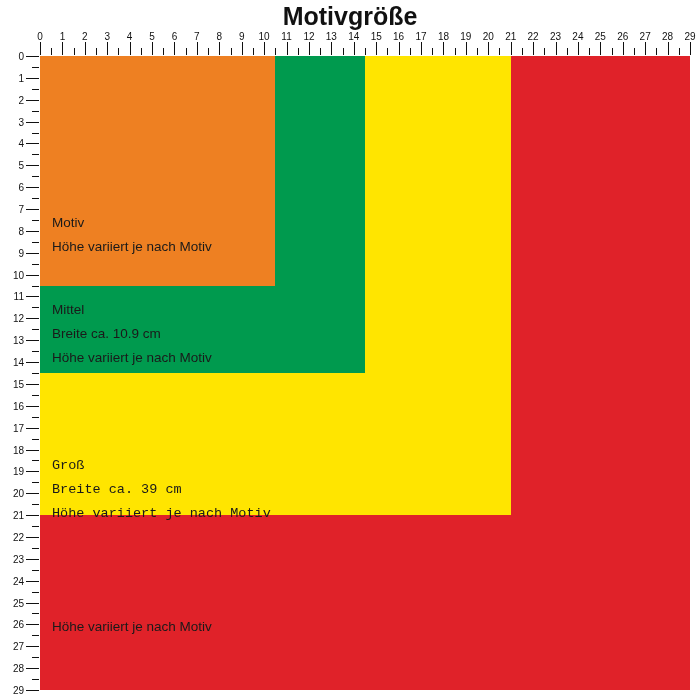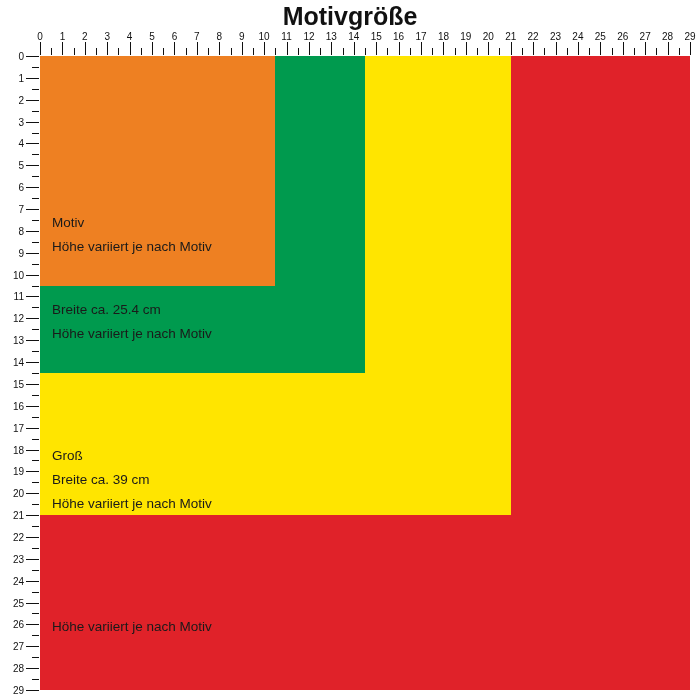--- a/index.html
+++ b/index.html
@@ -302,25 +302,26 @@
     <div class="band" id="band-l" style="background: rgb(255, 229, 0); width: 470.69px; height: 459.103px;"></div>
     <div class="band" id="band-m" style="background: rgb(0, 154, 78); width: 325px; height: 317px;"></div>
     <div class="band" id="band-s" style="background: rgb(238, 128, 34); width: 235.345px; height: 229.552px;"></div>
 
     <div class="label-group" id="lbl-klein" style="top: 154.552px;">
       <div>Motiv</div>
       <div>Höhe variiert je nach Motiv</div>
     </div>
 
     <div class="label-group" id="lbl-mittel" style="top: 242px;">
-      <div>Breite ca. 25.4 cm</div>
+      <div>Mittel</div>
+      <div>Breite ca. 10.9 cm</div>
       <div>Höhe variiert je nach Motiv</div>
     </div>
 
-    <div class="label-group" id="lbl-gross" style="top: 388px;">
+    <div class="label-group" id="lbl-gross" style="top: 398px; font-family: Liberation Mono, monospace;">
       <div>Groß</div>
       <div>Breite ca. 39 cm</div>
       <div>Höhe variiert je nach Motiv</div>
     </div>
 
     <div class="label-group" id="lbl-xl" style="top: 559px;">
       <div>Höhe variiert je nach Motiv</div>
     </div>
   </div>
 

